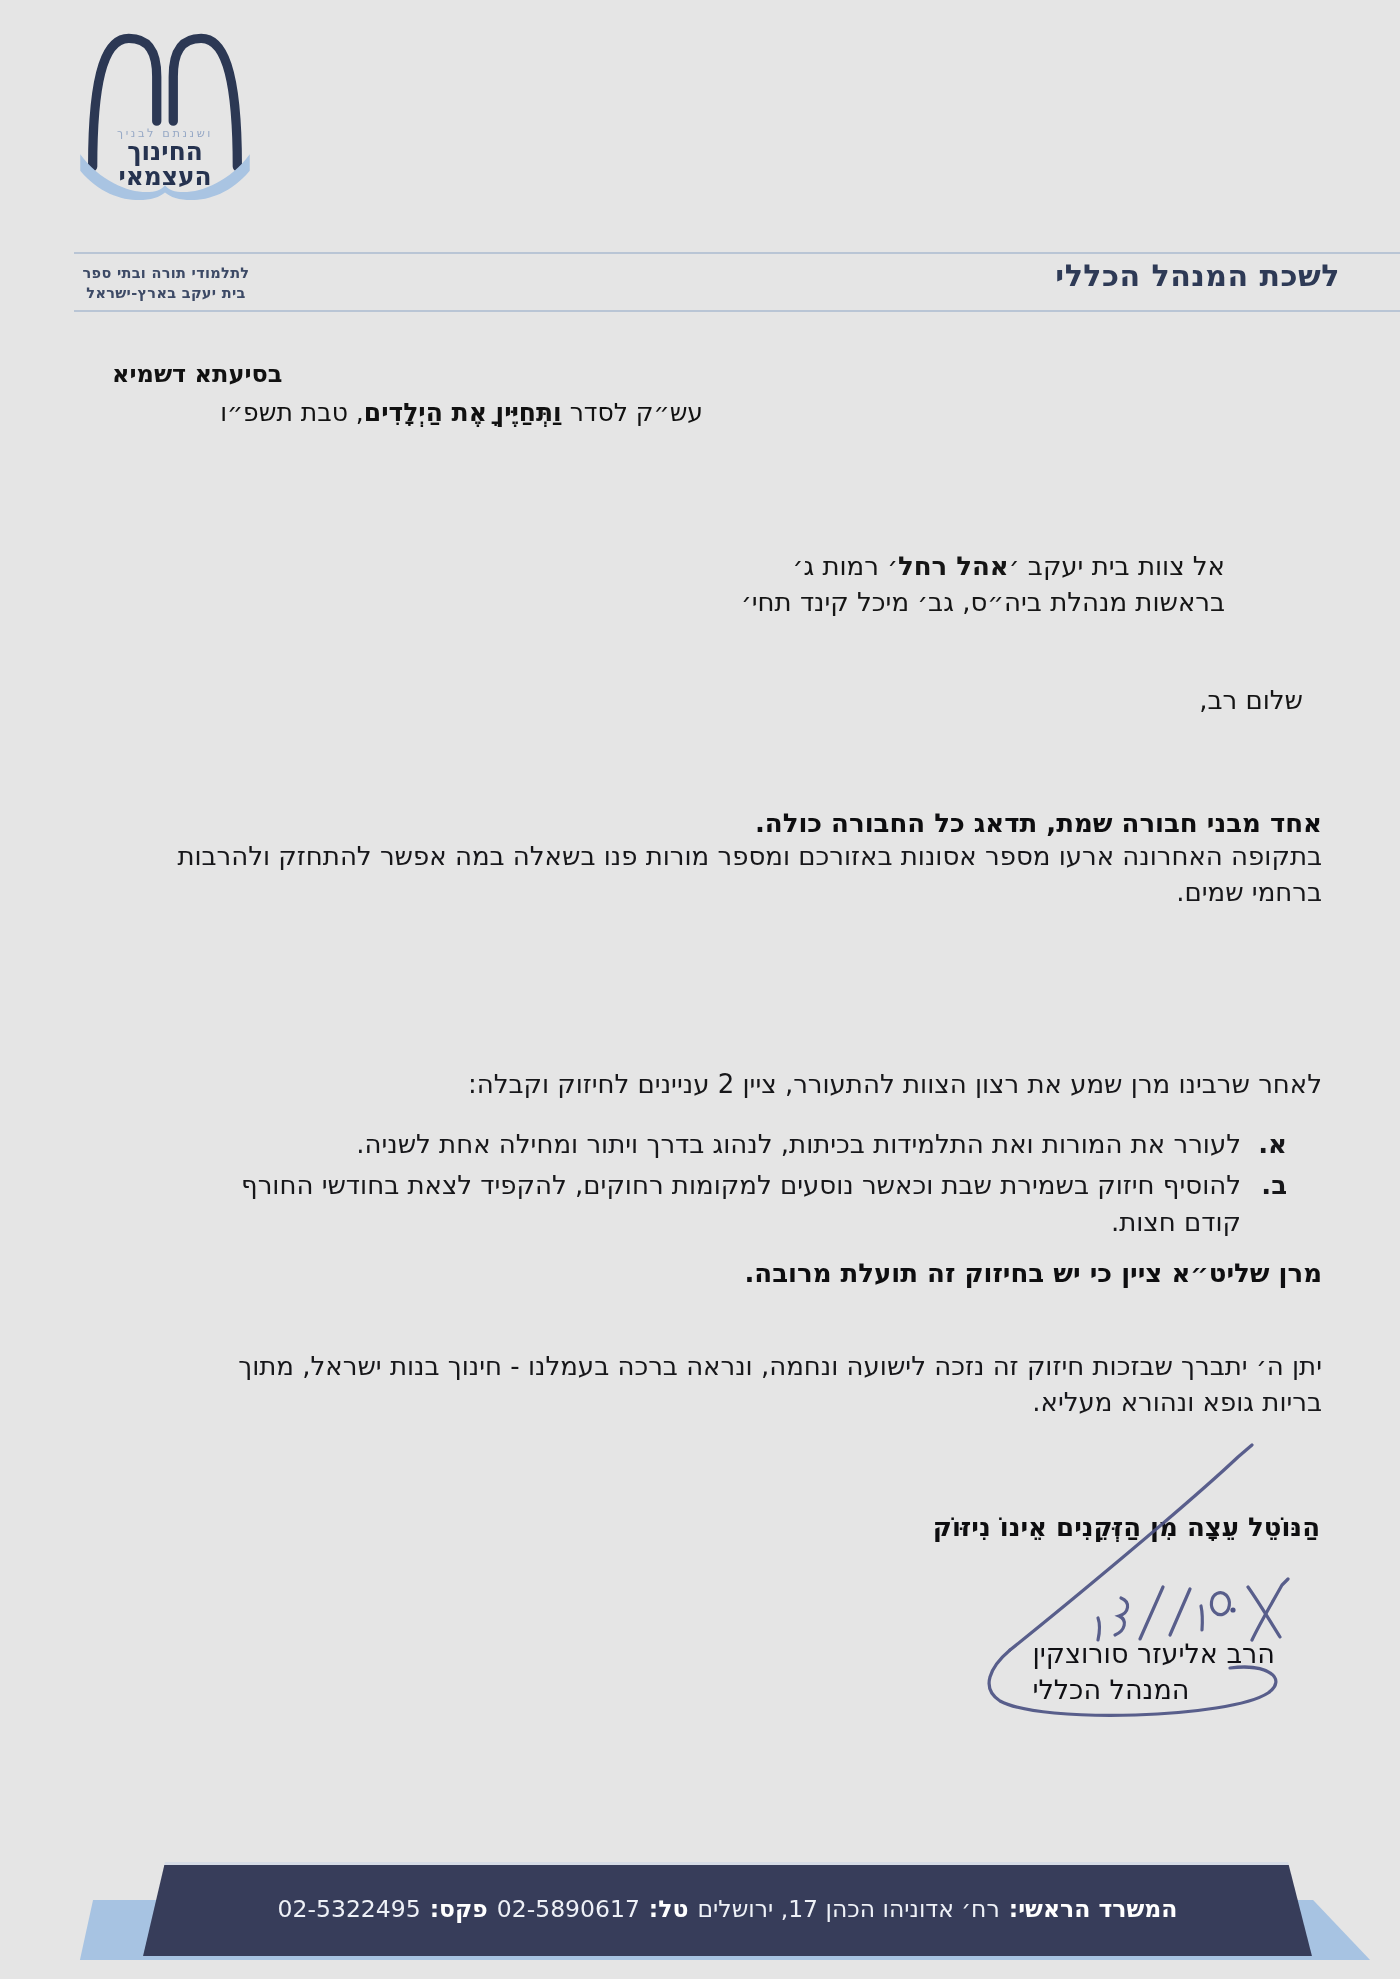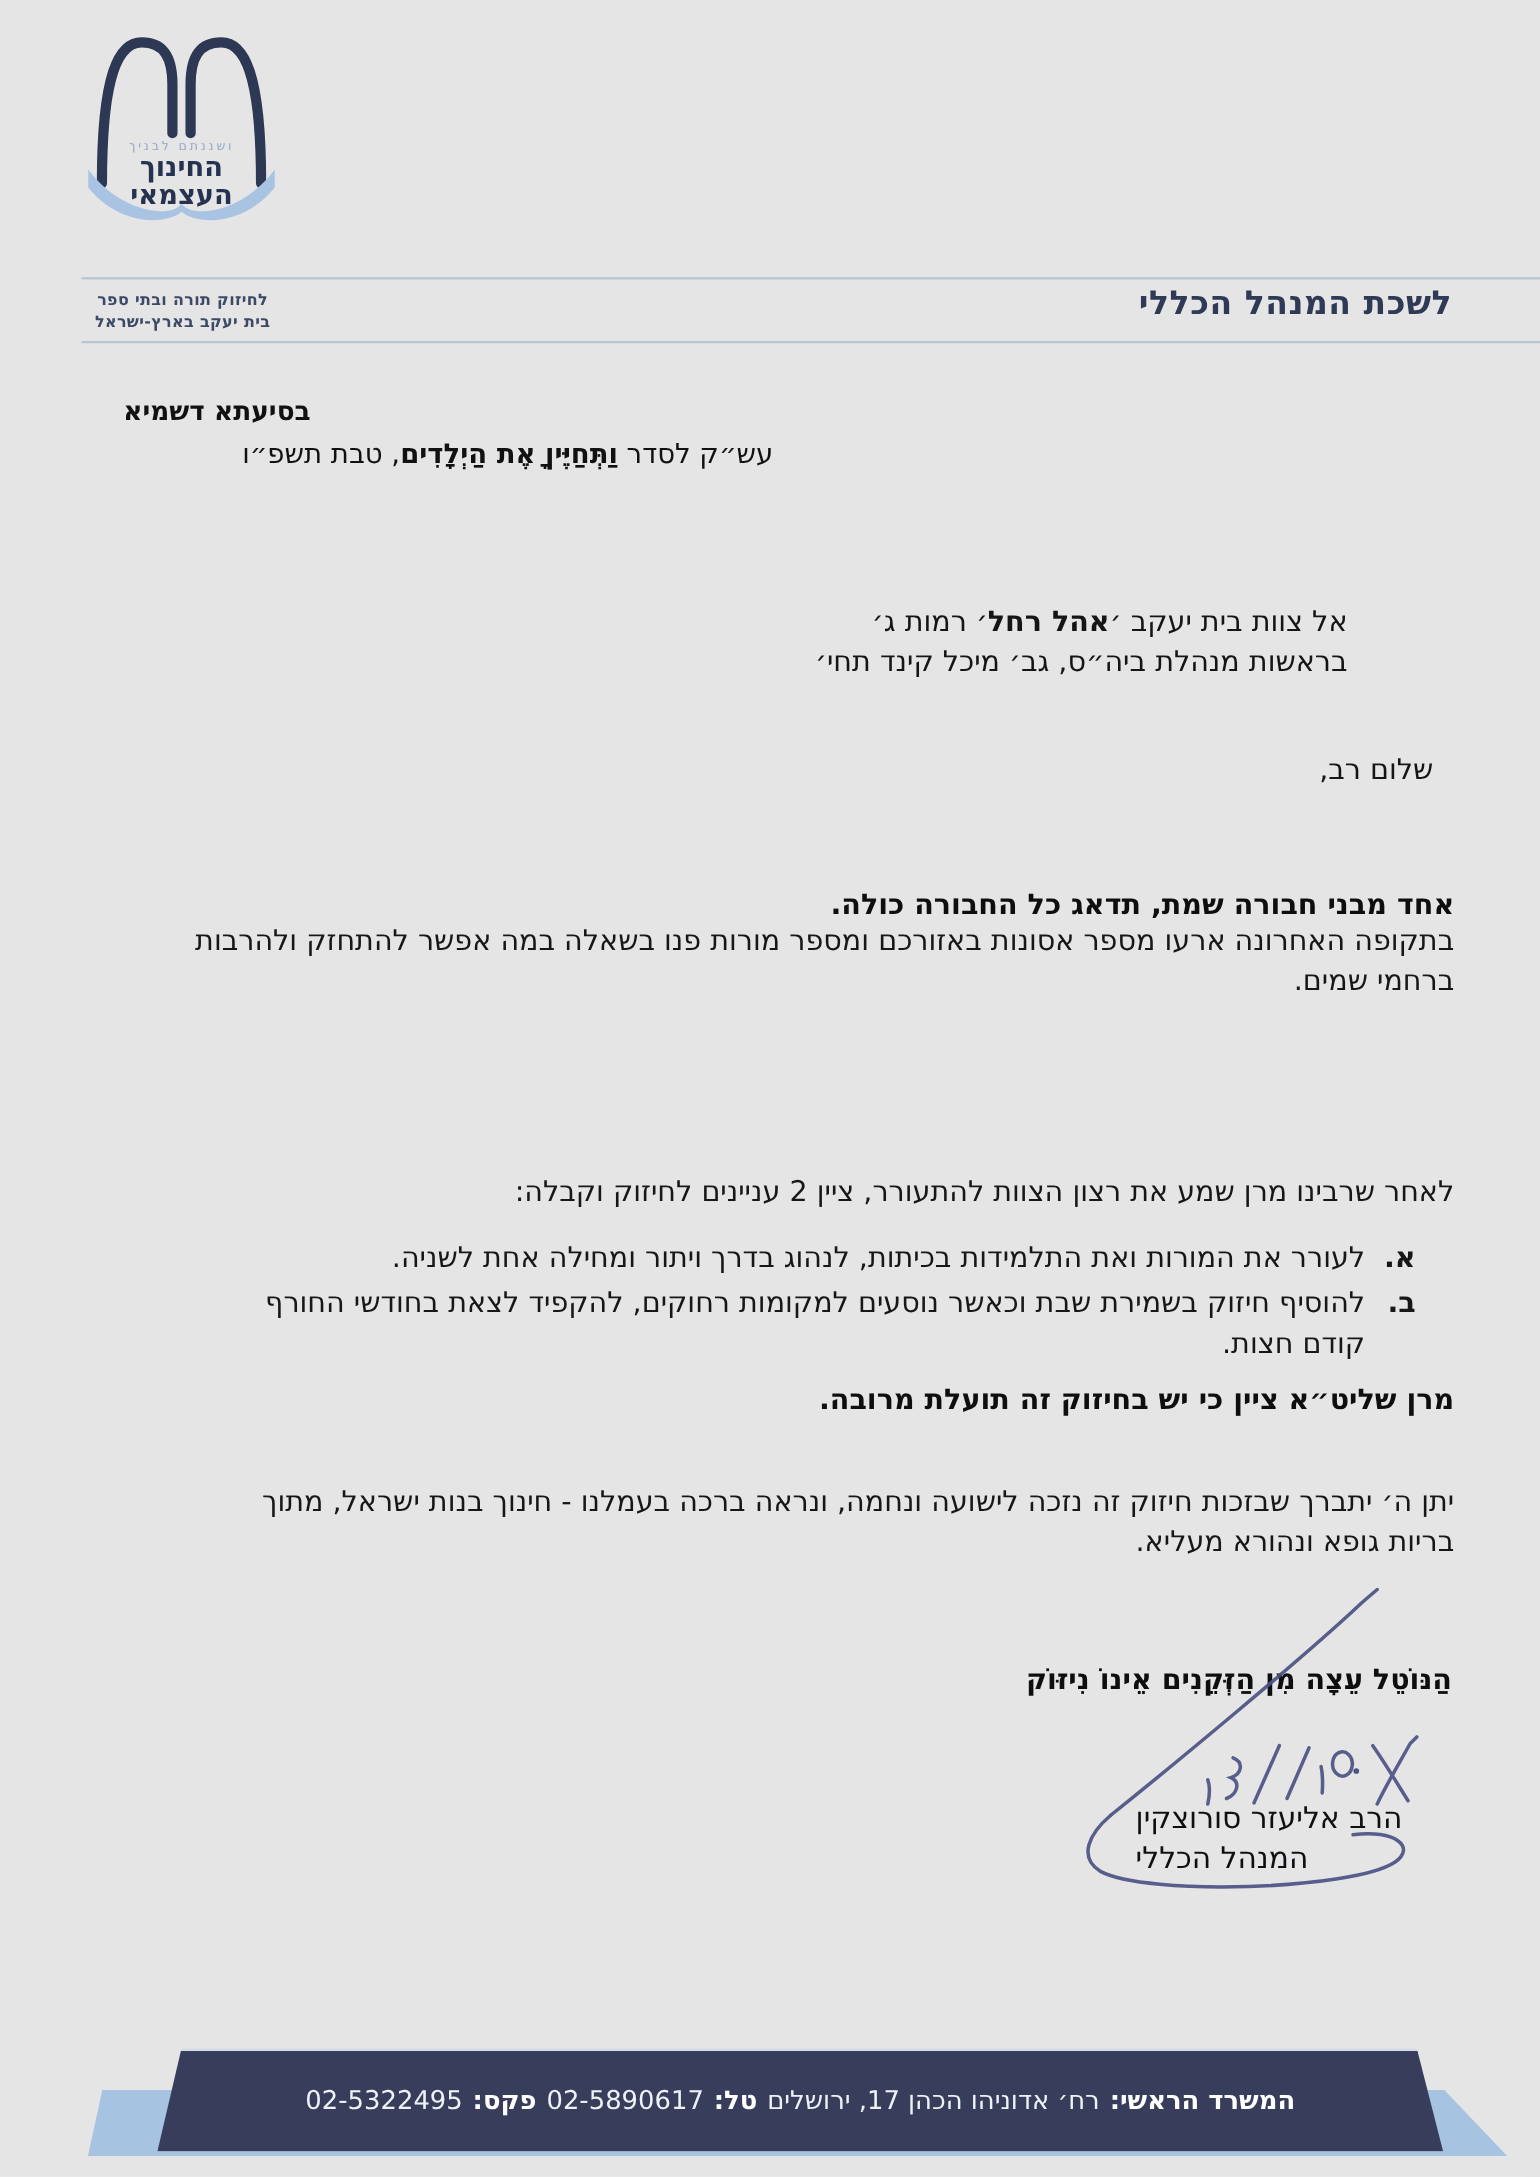--- a/index.html
+++ b/index.html
@@ -11,21 +11,21 @@
   
   .rule{position:absolute;left:74px;right:0;height:2px;background:#b9c5d5;}
   .rule-top{top:252px;}
   .rule-bottom{top:310px;}
   .logo-subtitle{
     position:absolute;left:74px;top:263px;width:184px;
     font-size:14.5px;line-height:20px;font-weight:600;color:#3d4a66;
     text-align:center;white-space:pre-line;letter-spacing:.3px;
   }
   .office-title{
-    position:absolute;top:258px;right:80px;
+    position:absolute;top:258px;right:60px;
     font-size:30px;font-weight:700;color:#2e3a56;letter-spacing:.5px;
   }
   
   .bsd{position:absolute;left:112px;top:360px;font-size:24px;font-weight:700;color:#111;}
   .date-line{
     position:absolute;left:85px;top:398px;width:618px;text-align:right;
     font-size:25px;color:#111;
   }
   .date-line b{font-weight:700;}
   
@@ -73,21 +73,21 @@
     <path d="M160,132 C160,35 145,8 125,8 C105,8 98,22 98,45 L98,88" fill="none" stroke="#2c3854" stroke-width="9" stroke-linecap="round"></path>
     <path d="M8,120 C35,157 80,164 90,150 C100,164 145,157 172,120 L172,136 C143,171 102,168 90,157 C78,168 37,171 8,136 Z" fill="#a9c4e2"></path>
     <text x="90" y="103" text-anchor="middle" font-size="11" letter-spacing="2.5" fill="#97a9c6" font-family="DejaVu Sans, sans-serif">ושננתם לבניך</text>
     <text x="90" y="126" text-anchor="middle" font-size="24" font-weight="bold" fill="#263350" font-family="DejaVu Sans, sans-serif">החינוך</text>
     <text x="90" y="150" text-anchor="middle" font-size="24" font-weight="bold" fill="#263350" font-family="DejaVu Sans, sans-serif">העצמאי</text>
   </svg>
 
   <div class="rule rule-top"></div>
   <div class="rule rule-bottom"></div>
 
-  <div class="logo-subtitle">לחיזוק תורה ובתי ספר
+  <div class="logo-subtitle">לתלמודי תורה ובתי ספר
 בית יעקב בארץ-ישראל</div>
   <div class="office-title">לשכת המנהל הכללי</div>
 
   <div class="bsd">בסיעתא דשמיא</div>
   <div class="date-line">
     <span>עש״ק לסדר </span><b>וַתְּחַיֶּיןָ אֶת הַיְלָדִים</b><span>, טבת תשפ״ו</span>
   </div>
 
   <div class="recipient">
     <div>

